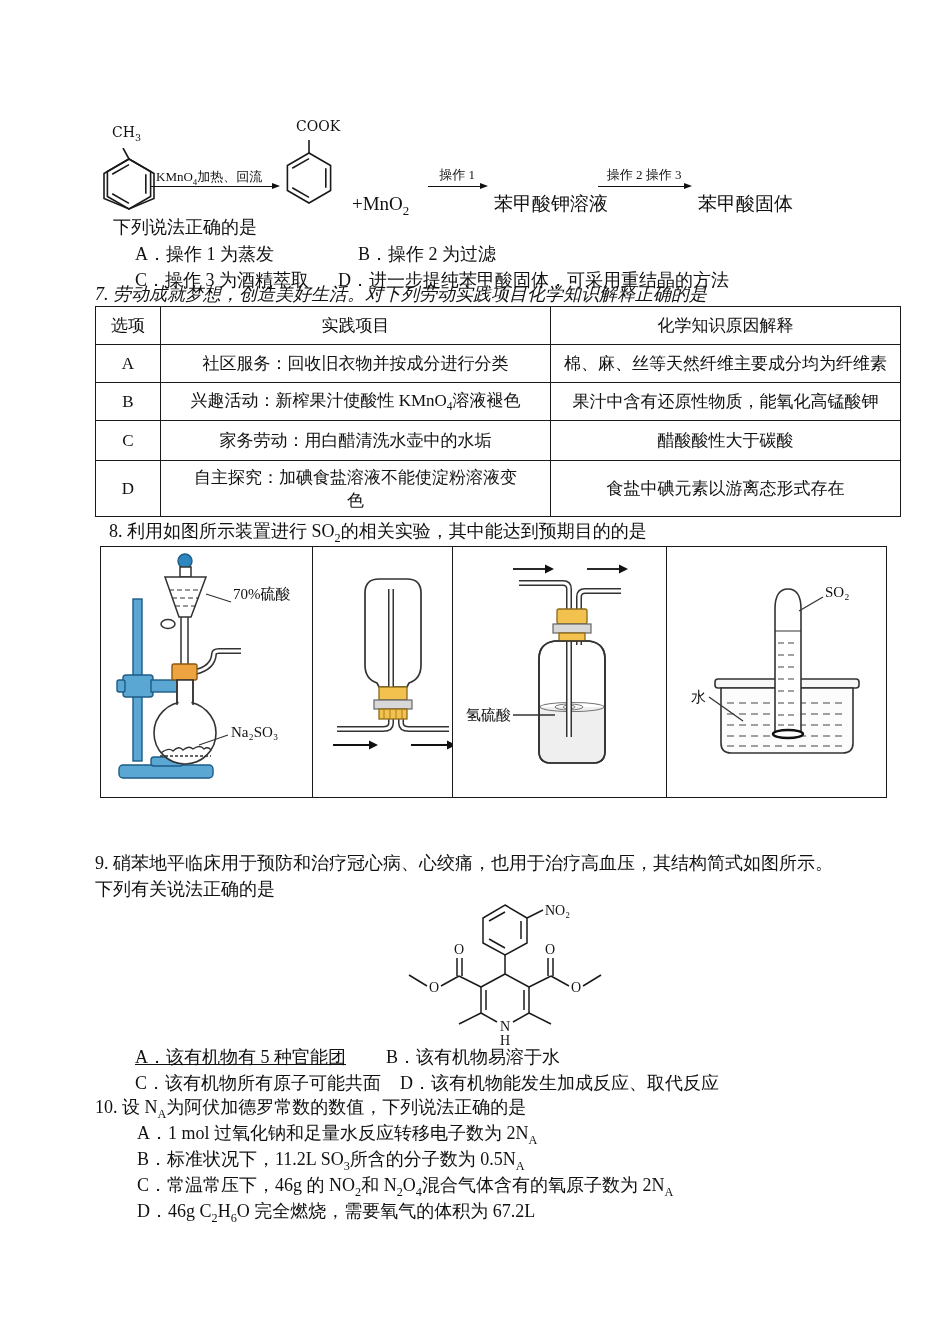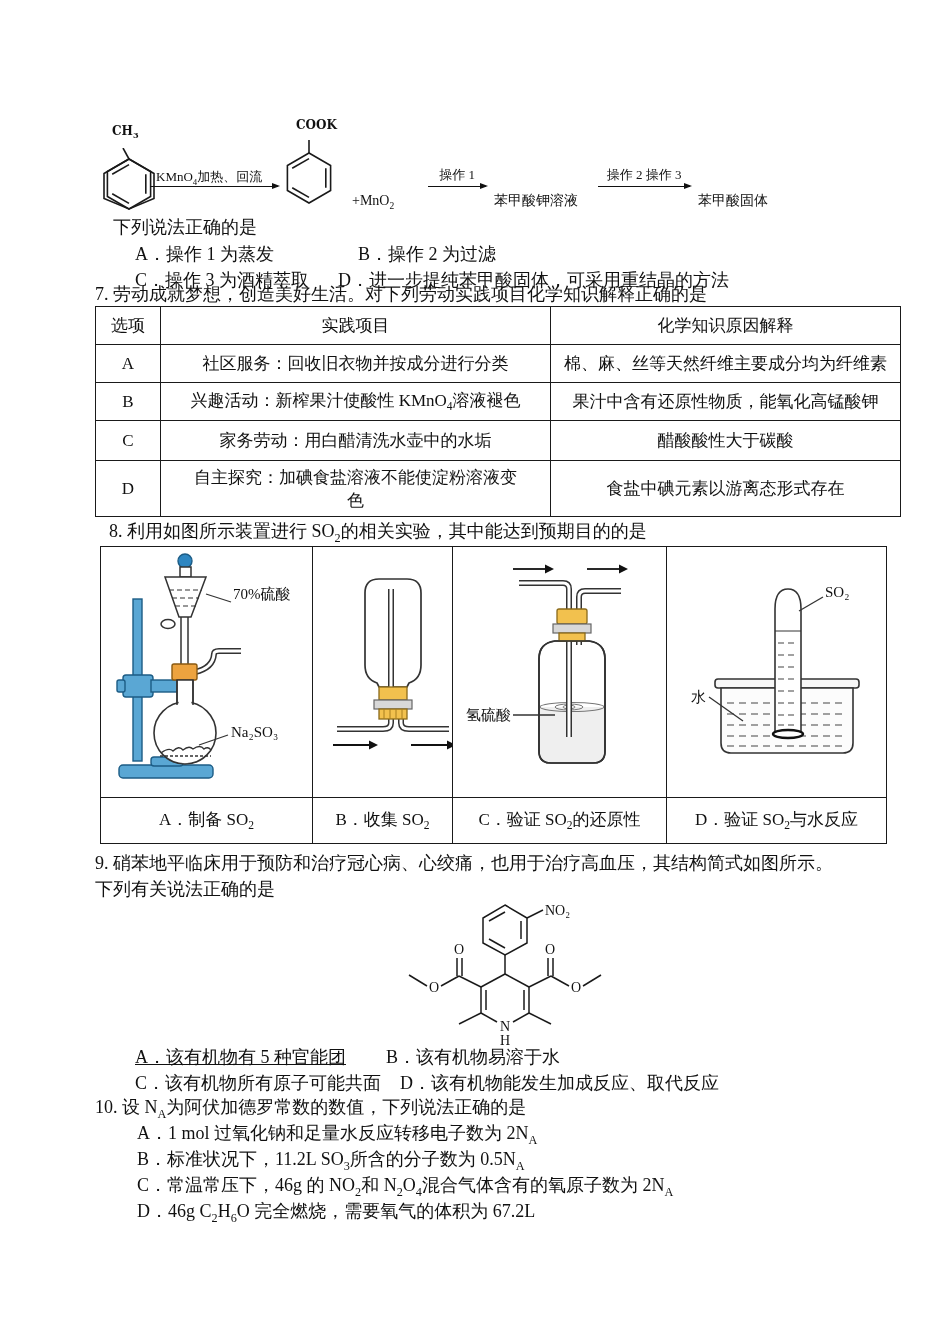--- a/index.html
+++ b/index.html
@@ -1,20 +1,20 @@
 <!DOCTYPE html>
 <html><head>
 <meta charset="utf-8">
 <style>
   html,body{margin:0;padding:0;background:#fff;}
   .page{position:relative;width:950px;height:1321px;background:#fff;color:#111;
         font-family:"Liberation Serif","DejaVu Serif",serif;overflow:hidden;}
   .t{position:absolute;font-size:18px;line-height:1.25;white-space:nowrap;}
-  .f17{font-size:14px;}
-  .f14{font-size:12px;font-weight:bold;font-family:"DejaVu Serif",serif;}
+  .f17{font-size:19px;}
+  .f14{font-size:14px;font-weight:normal;font-family:"DejaVu Serif",serif;}
   .arrlbl{position:absolute;font-size:13px;text-align:center;white-space:nowrap;}
   .arrow{position:absolute;height:0;border-top:1.4px solid #111;}
   .arrow::after{content:"";position:absolute;right:-2px;top:-4.4px;width:0;height:0;
         border-left:8px solid #111;border-top:3.6px solid transparent;border-bottom:3.6px solid transparent;}
   table.tbl{position:absolute;border-collapse:collapse;table-layout:fixed;background:#fff;}
   table.tbl td,table.tbl th{border:1.6px solid #1a1a1a;font-weight:normal;text-align:center;
         vertical-align:middle;font-size:17px;padding:0 10px;overflow:hidden;}
   td.prewrap{white-space:pre-line;}
   td.diagcell{padding:0;vertical-align:top;}
   .diag{position:relative;width:100%;height:250px;}
@@ -61,21 +61,21 @@
   <span class="arrlbl" style="left:594px;top:166px;width:100px;">操作 2 操作 3</span>
   <div class="arrow" style="left:598px;top:186px;width:92px;"></div>
   <span class="t f17" style="left:698px;top:192px;">苯甲酸固体</span>
 
   <span class="t" style="left:97px;top:216px;margin-left:16px;">下列说法正确的是</span>
   <span class="t" style="left:135px;top:243px;">A．操作 1 为蒸发</span>
   <span class="t" style="left:358px;top:243px;">B．操作 2 为过滤</span>
   <span class="t" style="left:135px;top:269px;">C．操作 3 为酒精萃取</span>
   <span class="t" style="left:338px;top:269px;">D．进一步提纯苯甲酸固体，可采用重结晶的方法</span>
 
-  <span class="t" style="left:95px;top:283px;">7. 劳动成就梦想，创造美好生活。对下列劳动实践项目化学知识解释正确的是</span>
+  <span class="t" style="left:95px;top:283px;font-style:italic;">7. 劳动成就梦想，创造美好生活。对下列劳动实践项目化学知识解释正确的是</span>
   <table class="tbl" style="left:95px;top:306px;width:805px;">
     <colgroup>
         <col style="width:65px">
         <col style="width:390px">
         <col style="width:350px">
       </colgroup>
     <tbody>
         <tr style="height:38px">
       <th>选项</th>
       <th>实践项目</th>
@@ -234,26 +234,20 @@
                   <line x1="101" y1="178" x2="121" y2="178"></line>
           </g>
           <ellipse cx="111" cy="187" rx="15" ry="4" fill="#fff" stroke="#111" stroke-width="2.4"></ellipse>
           <line x1="122" y1="64" x2="146" y2="50" stroke="#333" stroke-width="1.3"></line>
           <line x1="32" y1="150" x2="66" y2="174" stroke="#333" stroke-width="1.3"></line>
           <text x="148" y="50" font-size="15">SO₂</text>
           <text x="14" y="155" font-size="15">水</text>
         </svg>
       </div>
           </td>
-    </tr>
-    <tr style="height:46px">
-      <td>A．制备 SO<sub>2</sub></td>
-      <td>B．收集 SO<sub>2</sub></td>
-      <td>C．验证 SO<sub>2</sub>的还原性</td>
-      <td>D．验证 SO<sub>2</sub>与水反应</td>
     </tr>
   </tbody>
     </table>
 
   <span class="t" style="left:95px;top:852px;">9. 硝苯地平临床用于预防和治疗冠心病、心绞痛，也用于治疗高血压，其结构简式如图所示。</span>
   <span class="t" style="left:95px;top:878px;">下列有关说法正确的是</span>
 
   <svg class="struct" style="left:393px;top:890px;" width="240" height="158" viewBox="0 0 240 158">
     <g stroke="#1a1a1a" stroke-width="1.5" fill="none">
       <polygon points="112,15 134,28 134,53 112,65 90,53 90,28"></polygon>

